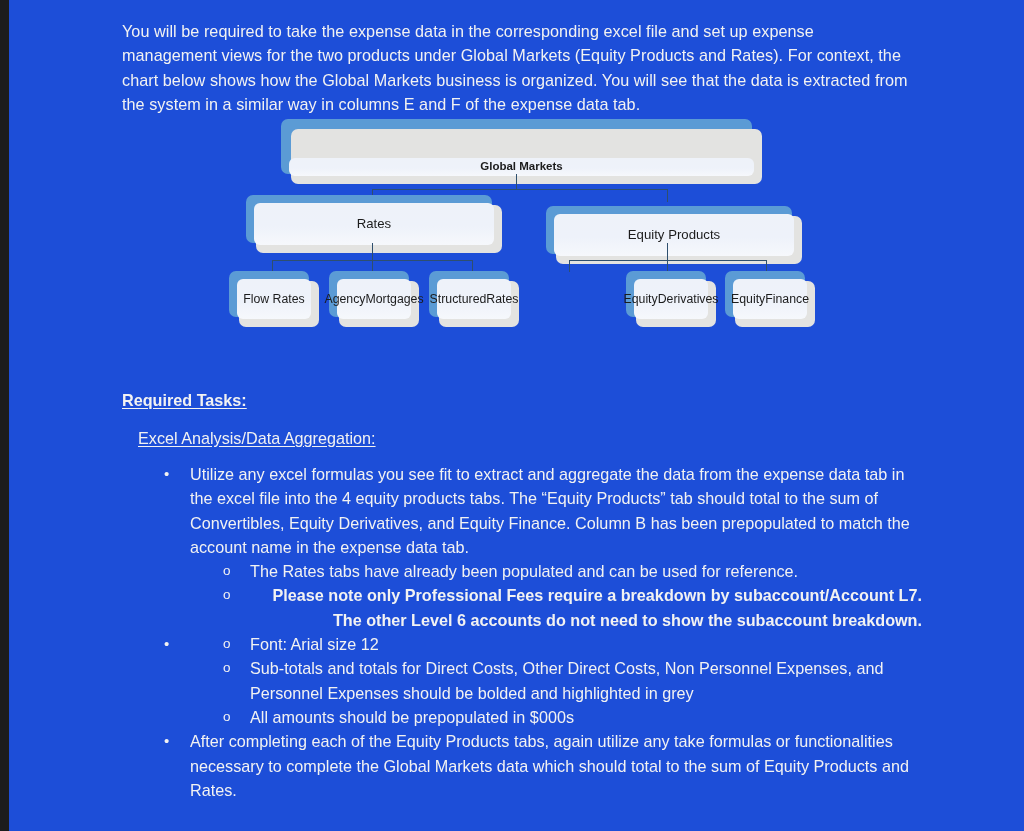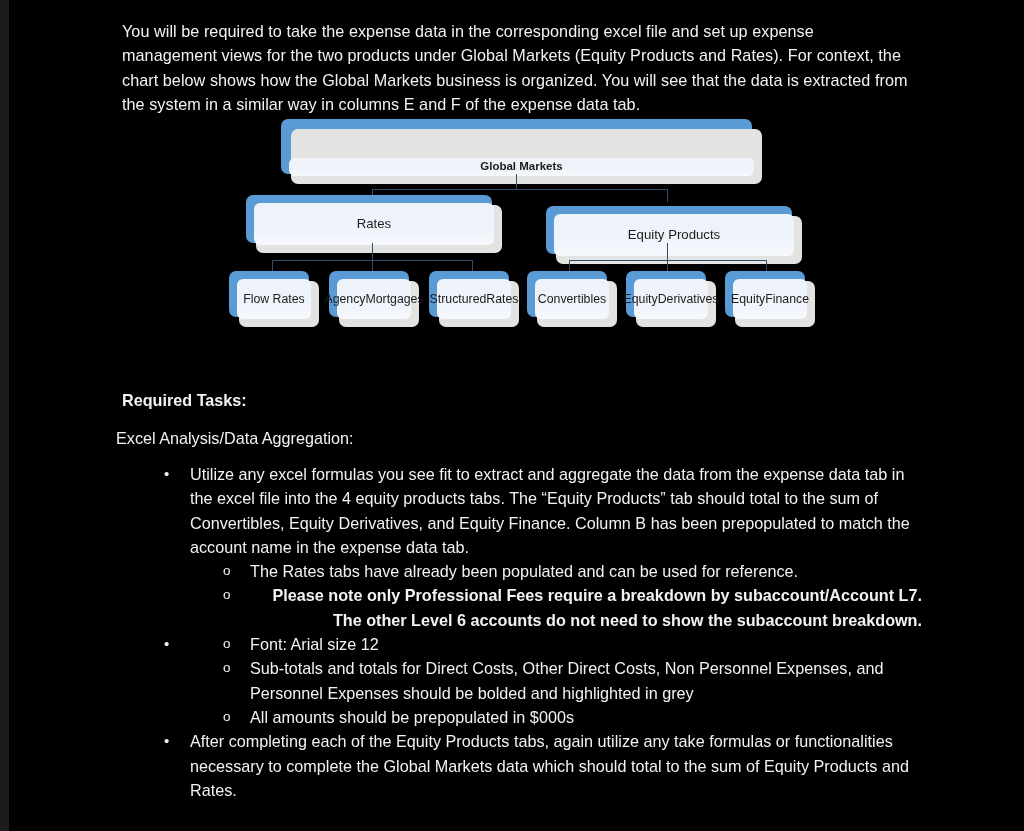--- a/index.html
+++ b/index.html
@@ -12,21 +12,21 @@
     height: 831px;
     overflow: hidden;
     background: #1e1e1e;
     font-family: "Liberation Sans", sans-serif;
     -webkit-font-smoothing: antialiased;
   }
   .page {
     position: relative;
     width: 1024px;
     height: 831px;
-    background: #000000;
+    background: #1d4ed8;
     box-sizing: border-box;
     border-left: 9px solid #1c1c1c;
     overflow: hidden;
   }
   .content {
     position: relative;
     padding: 0;
   }
 
   
@@ -113,20 +113,21 @@
   }
   .conn.v { width: 1px; }
   .conn.h { height: 1px; }
 
   
   .sec-head {
     position: absolute;
     color: #f2f2f2;
     font-size: 16.2px;
     line-height: 24px;
+    text-decoration: underline;
     text-underline-offset: 2px;
     white-space: nowrap;
   }
   .sec-head.bold { font-weight: bold; }
 
   .tasks {
     position: absolute;
     left: 113px;
     top: 462px;
     width: 800px;
@@ -233,25 +234,20 @@
 
       <div class="node leaf" style="left:420px; top:159px; width:80px; height:46px;">
         <div class="plate"></div>
         <div class="shade"></div>
         <div class="face">
             <div>Structured</div>
             <div>Rates</div>
           </div>
       </div>
 
-      <div class="node leaf" style="left:518px; top:159px; width:80px; height:46px;">
-        <div class="plate"></div>
-        <div class="shade"></div>
-        <div class="face">Convertibles</div>
-      </div>
 
       <div class="node leaf" style="left:617px; top:159px; width:80px; height:46px;">
         <div class="plate"></div>
         <div class="shade"></div>
         <div class="face">
             <div>Equity</div>
             <div>Derivatives</div>
           </div>
       </div>
 
@@ -261,21 +257,21 @@
         <div class="face">
             <div>Equity</div>
             <div>Finance</div>
           </div>
       </div>
 
     </div>
 
     <div class="sec-head bold" style="left:113px; top:388px;">Required Tasks:</div>
 
-    <div class="sec-head" style="left:107px; top:426px;">Excel Analysis/Data Aggregation:</div>
+    <div class="sec-head" style="left:129px; top:426px;">Excel Analysis/Data Aggregation:</div>
 
     <div class="tasks">
       <ul class="lvl1">
 
         <li>
           <span class="mark">•</span>
           <span class="txt">Utilize any excel formulas you see fit to extract and aggregate the data from the expense data tab in the excel file into the 4 equity products tabs. The “Equity Products” tab should total to the sum of Convertibles, Equity Derivatives, and Equity Finance. Column B has been prepopulated to match the account name in the expense data tab.</span>
           <ul class="lvl2">
             <li>
               <span class="mark">o</span>

